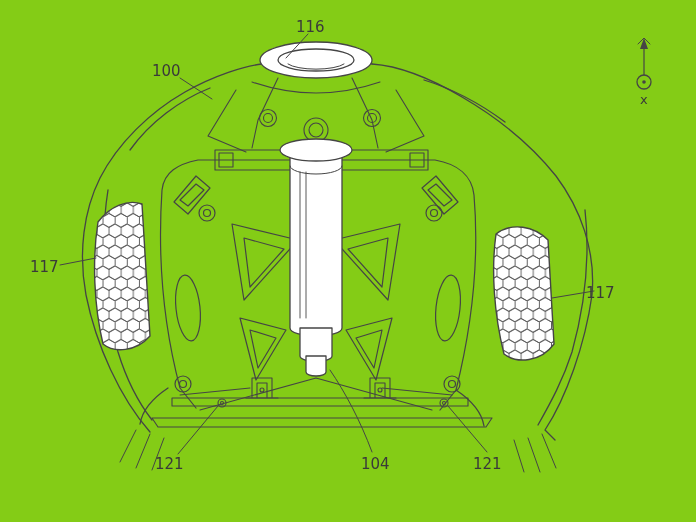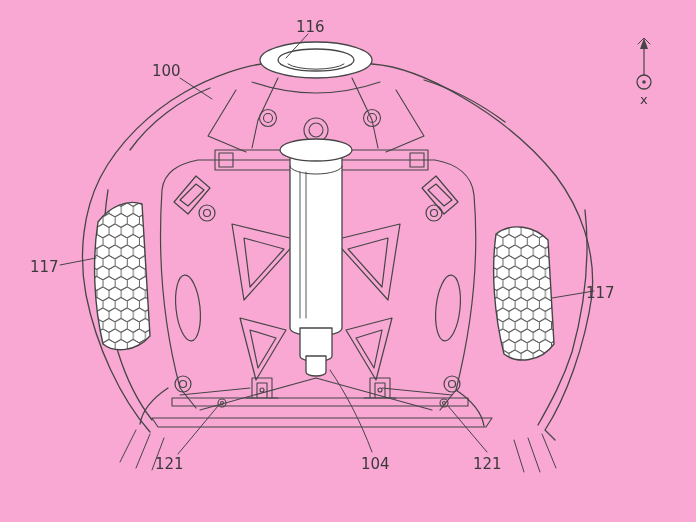--- a/index.html
+++ b/index.html
@@ -1,19 +1,19 @@
 <!DOCTYPE html>
 <html><head>
 <meta charset="utf-8">
 <style>
   html,body{margin:0;padding:0;background:#fff;}
   .page{
     position:relative;
     width:696px;height:522px;
-    background:#f9a8d4;
+    background:#84cc16;
     overflow:hidden;
     font-family:"DejaVu Sans","Liberation Sans",sans-serif;
   }
   svg{position:absolute;left:0;top:0;display:block;}
   .ref-label{
     font-family:"DejaVu Sans","Liberation Sans",sans-serif;
     font-size:15px;
     fill:#3a3a3a;
   }
   .axis-label{

